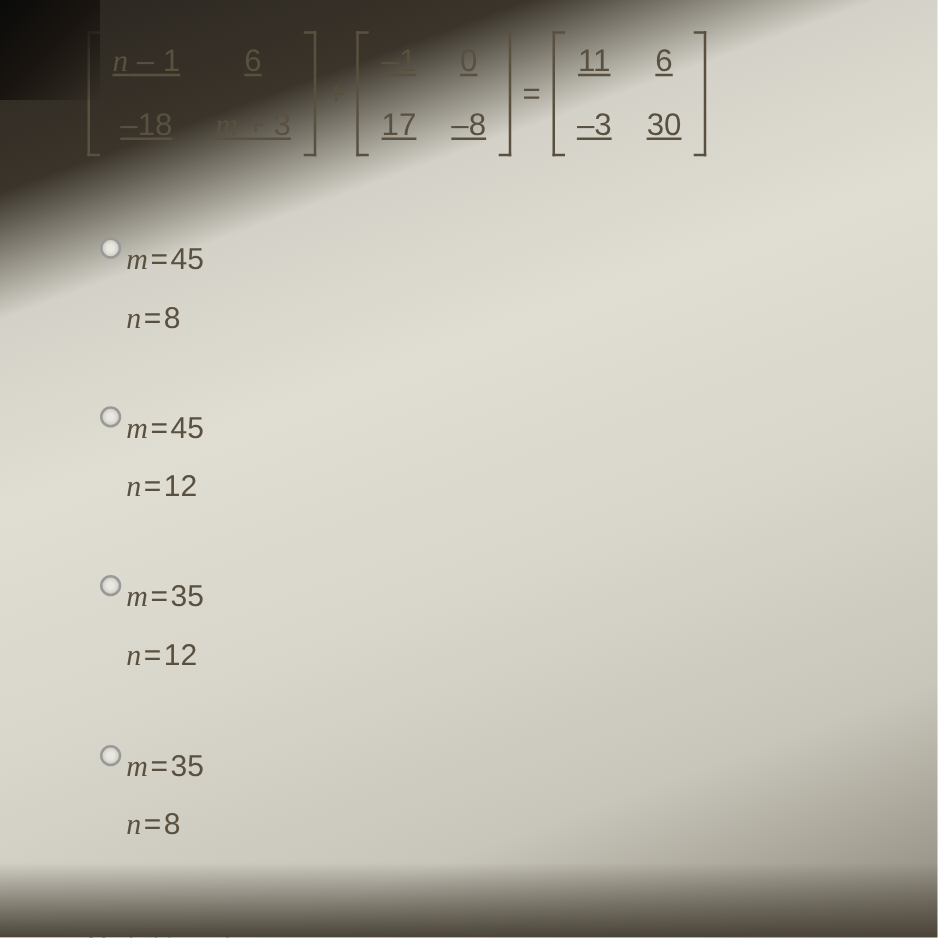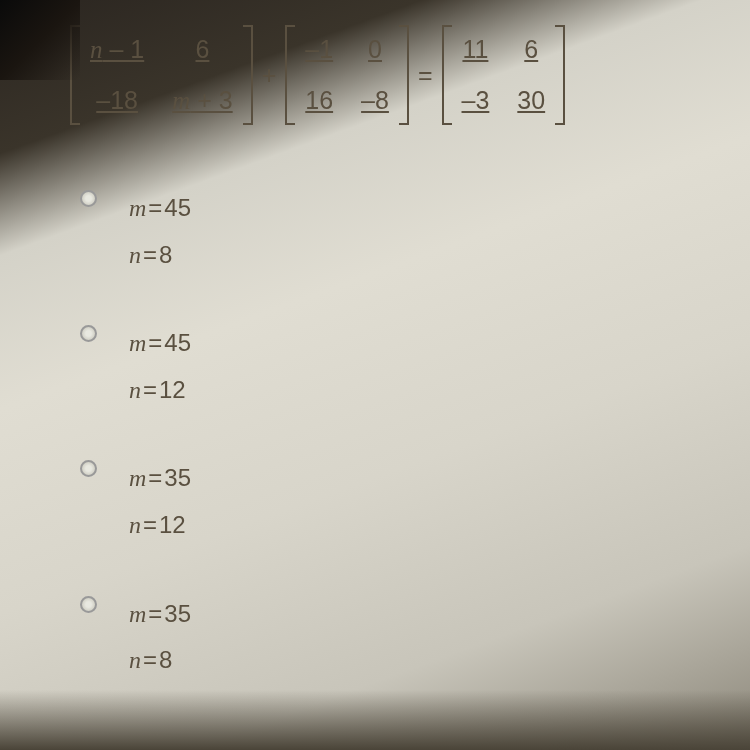--- a/index.html
+++ b/index.html
@@ -55,21 +55,21 @@
       font-style: normal;
       padding: 0 3px;
       font-family: Arial, sans-serif;
     }
     .options {
       padding-left: 10px;
     }
     .option {
       display: flex;
       align-items: flex-start;
-      gap: 32px;
+      gap: 4px;
       margin-bottom: 42px;
     }
     .radio {
       width: 17px;
       height: 17px;
       border-radius: 50%;
       border: 2px solid #999;
       background: radial-gradient(circle, #e8e8e0 30%, #c0beb2 100%);
       margin-top: 5px;
       flex-shrink: 0;
@@ -116,21 +116,21 @@
       <div class="bracket right"></div>
     </div>
 
     <span class="op">+</span>
 
     <div class="matrix">
       <div class="bracket left"></div>
       <div class="matrix-cells">
         <span class="cell">–1</span>
         <span class="cell">0</span>
-        <span class="cell">16</span>
+        <span class="cell">17</span>
         <span class="cell">–8</span>
       </div>
       <div class="bracket right"></div>
     </div>
 
     <span class="op">=</span>
 
     <div class="matrix">
       <div class="bracket left"></div>
       <div class="matrix-cells">

